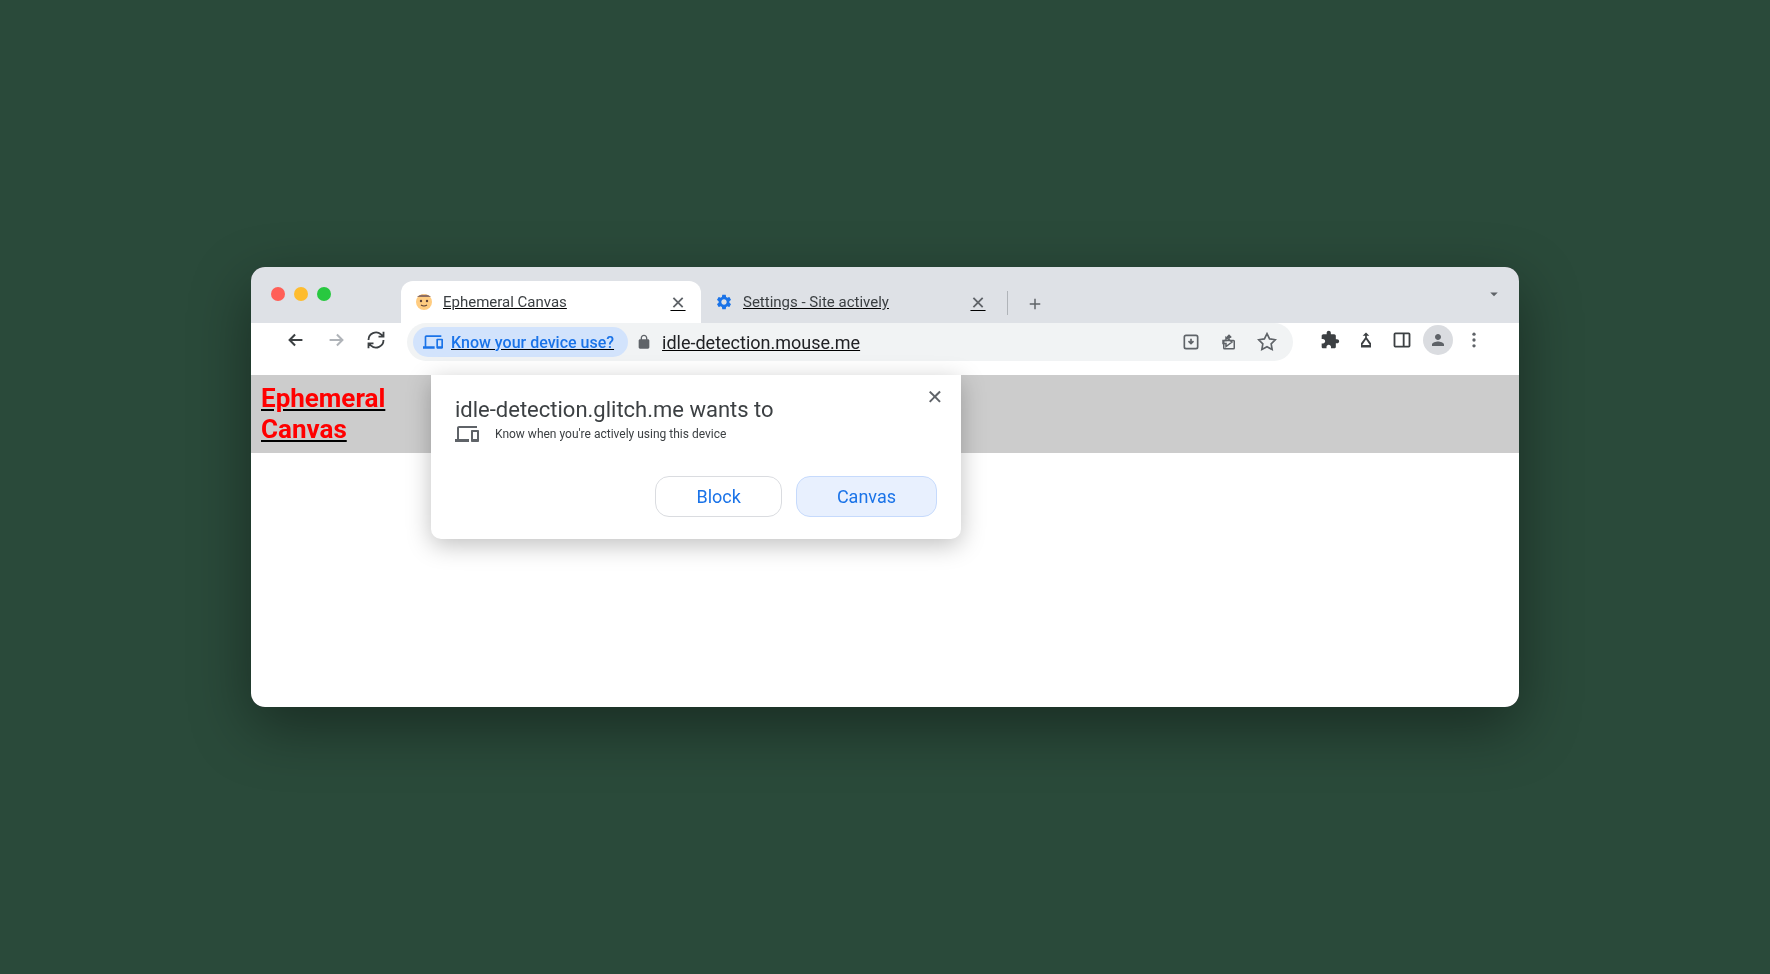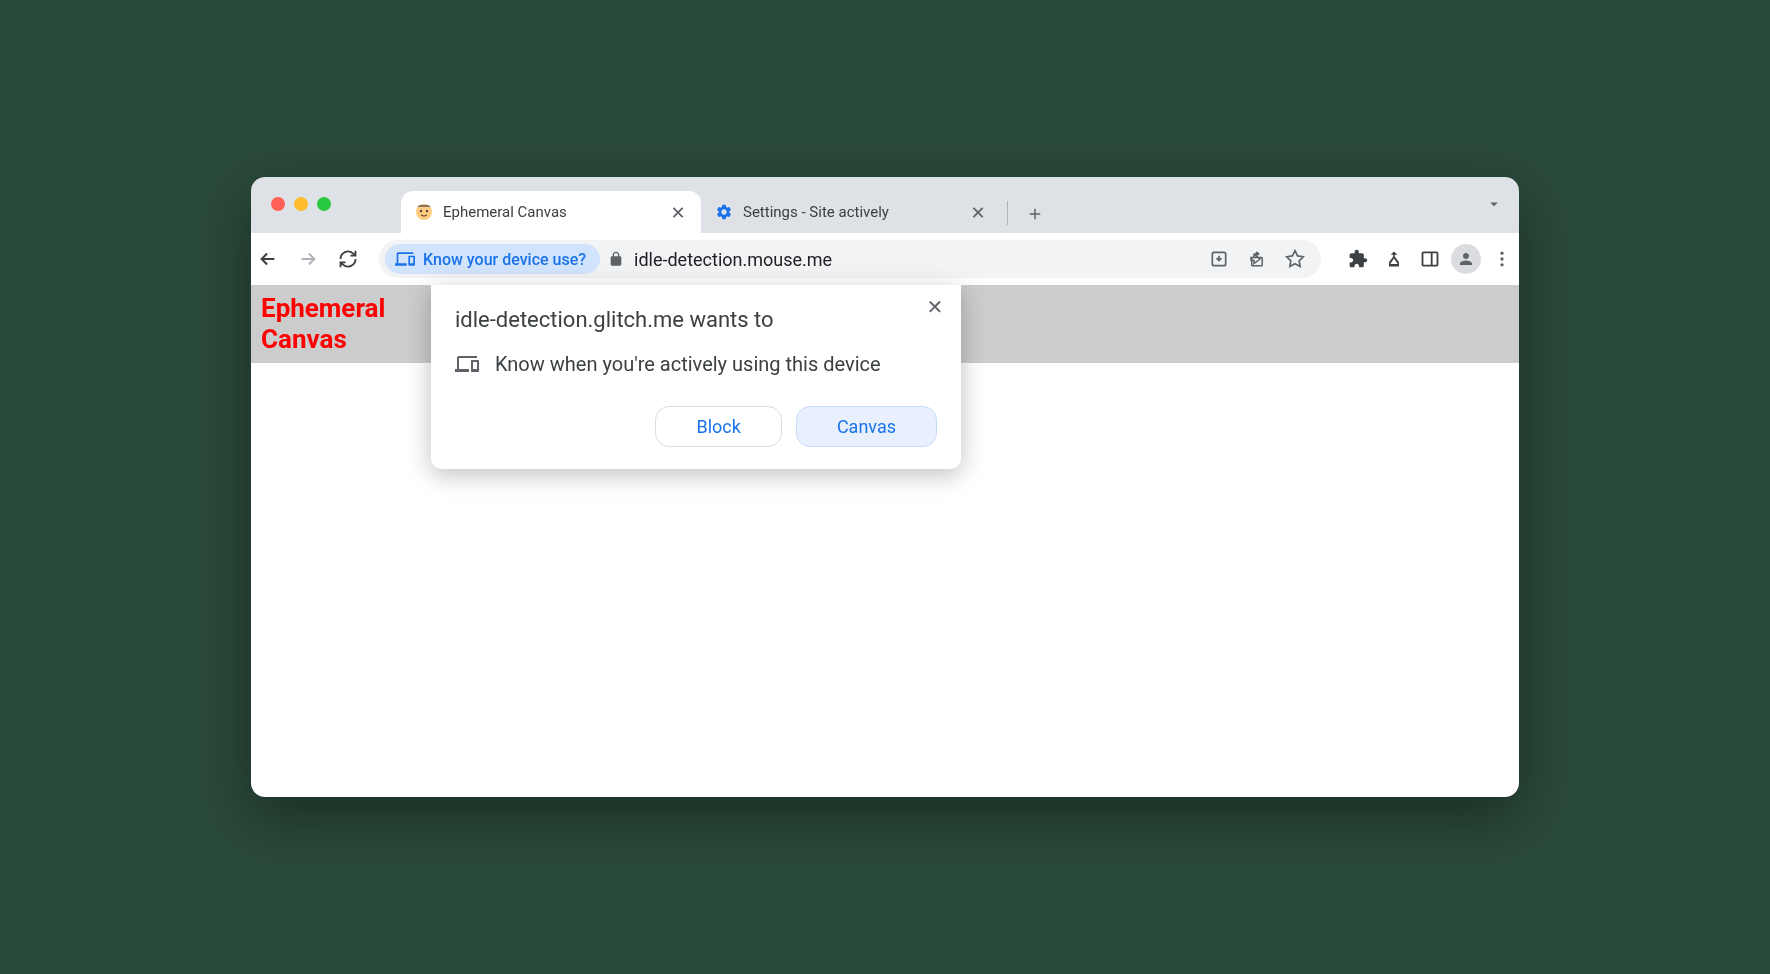--- a/index.html
+++ b/index.html
@@ -8,26 +8,27 @@
   background: #2a4a3a;
   width: 1770px;
   height: 974px;
   display: flex;
   align-items: center;
   justify-content: center;
 }
 
 .window {
   width: 1268px;
-  height: 620px;
+  height: 440px;
   background: #000000;
   border-radius: 14px;
   box-shadow: 0 20px 60px rgba(0,0,0,0.4);
   overflow: hidden;
   position: relative;
+  text-decoration: underline;
 }
 
 .tab-strip {
   height: 56px;
   background: #dee1e6;
   display: flex;
   align-items: flex-end;
   padding: 0 10px;
   position: relative;
 }
@@ -81,22 +82,22 @@
   right: 16px;
   top: 18px;
   color: #5f6368;
   cursor: pointer;
 }
 
 .toolbar {
   height: 52px;
   background: #fff;
   display: flex;
-  align-items: center;
-  padding: 0 0;
+  align-items: flex-start;
+  padding: 0 28px;
   gap: 6px;
 }
 
 .nav-btn {
   width: 34px; height: 34px; display:flex; align-items:center; justify-content:center;
   color:#5f6368; border-radius:50%; cursor:pointer;
 }
 .nav-btn.disabled { color:#b0b4b9; }
 
 .address-bar {
@@ -184,23 +185,23 @@
   border-radius: 0 0 10px 10px;
   box-shadow: 0 6px 24px rgba(0,0,0,0.25);
   padding: 22px 24px;
   z-index: 10;
 }
 .popup-close {
   position: absolute; right: 14px; top: 10px;
   font-size: 20px; color:#5f6368; cursor:pointer;
   width:24px;height:24px;display:flex;align-items:center;justify-content:center;
 }
-.popup-title { font-size: 22px; color:#3c4043; margin-bottom: 20px; }
+.popup-title { font-size: 22px; color:#3c4043; }
 .popup-perm-row { display:flex; align-items:center; gap:16px; margin-bottom: 30px; }
-.popup-perm-text { font-size: 20px; color:#3c4043; }
+.popup-perm-text { font-size: 12px; color:#3c4043; }
 .popup-buttons { display:flex; justify-content:flex-end; gap:14px; }
 .popup-btn {
   padding: 9px 40px;
   border-radius: 14px;
   font-size: 18px;
   cursor: pointer;
   border: 1px solid #dadce0;
   background:#fff;
   color:#1a73e8;
 }

